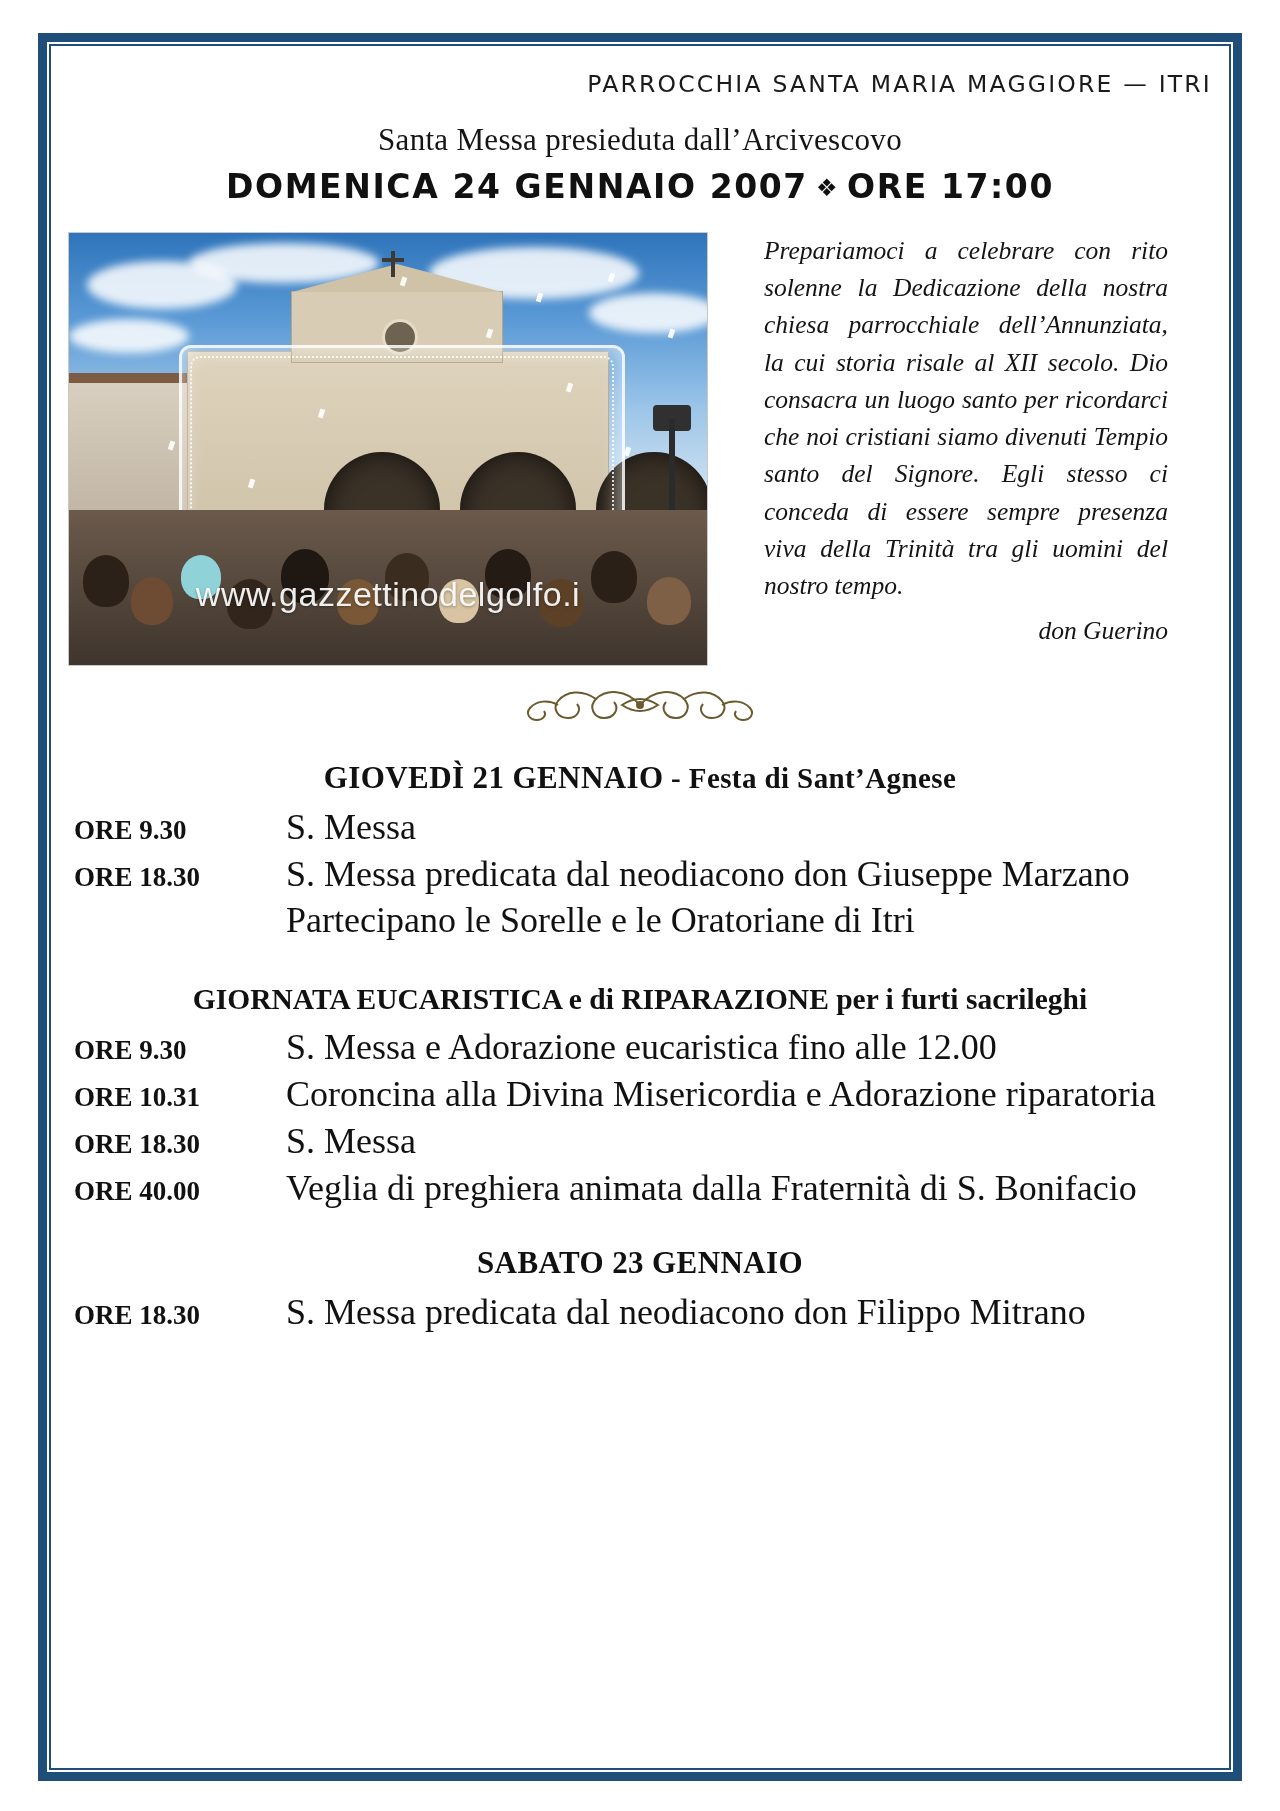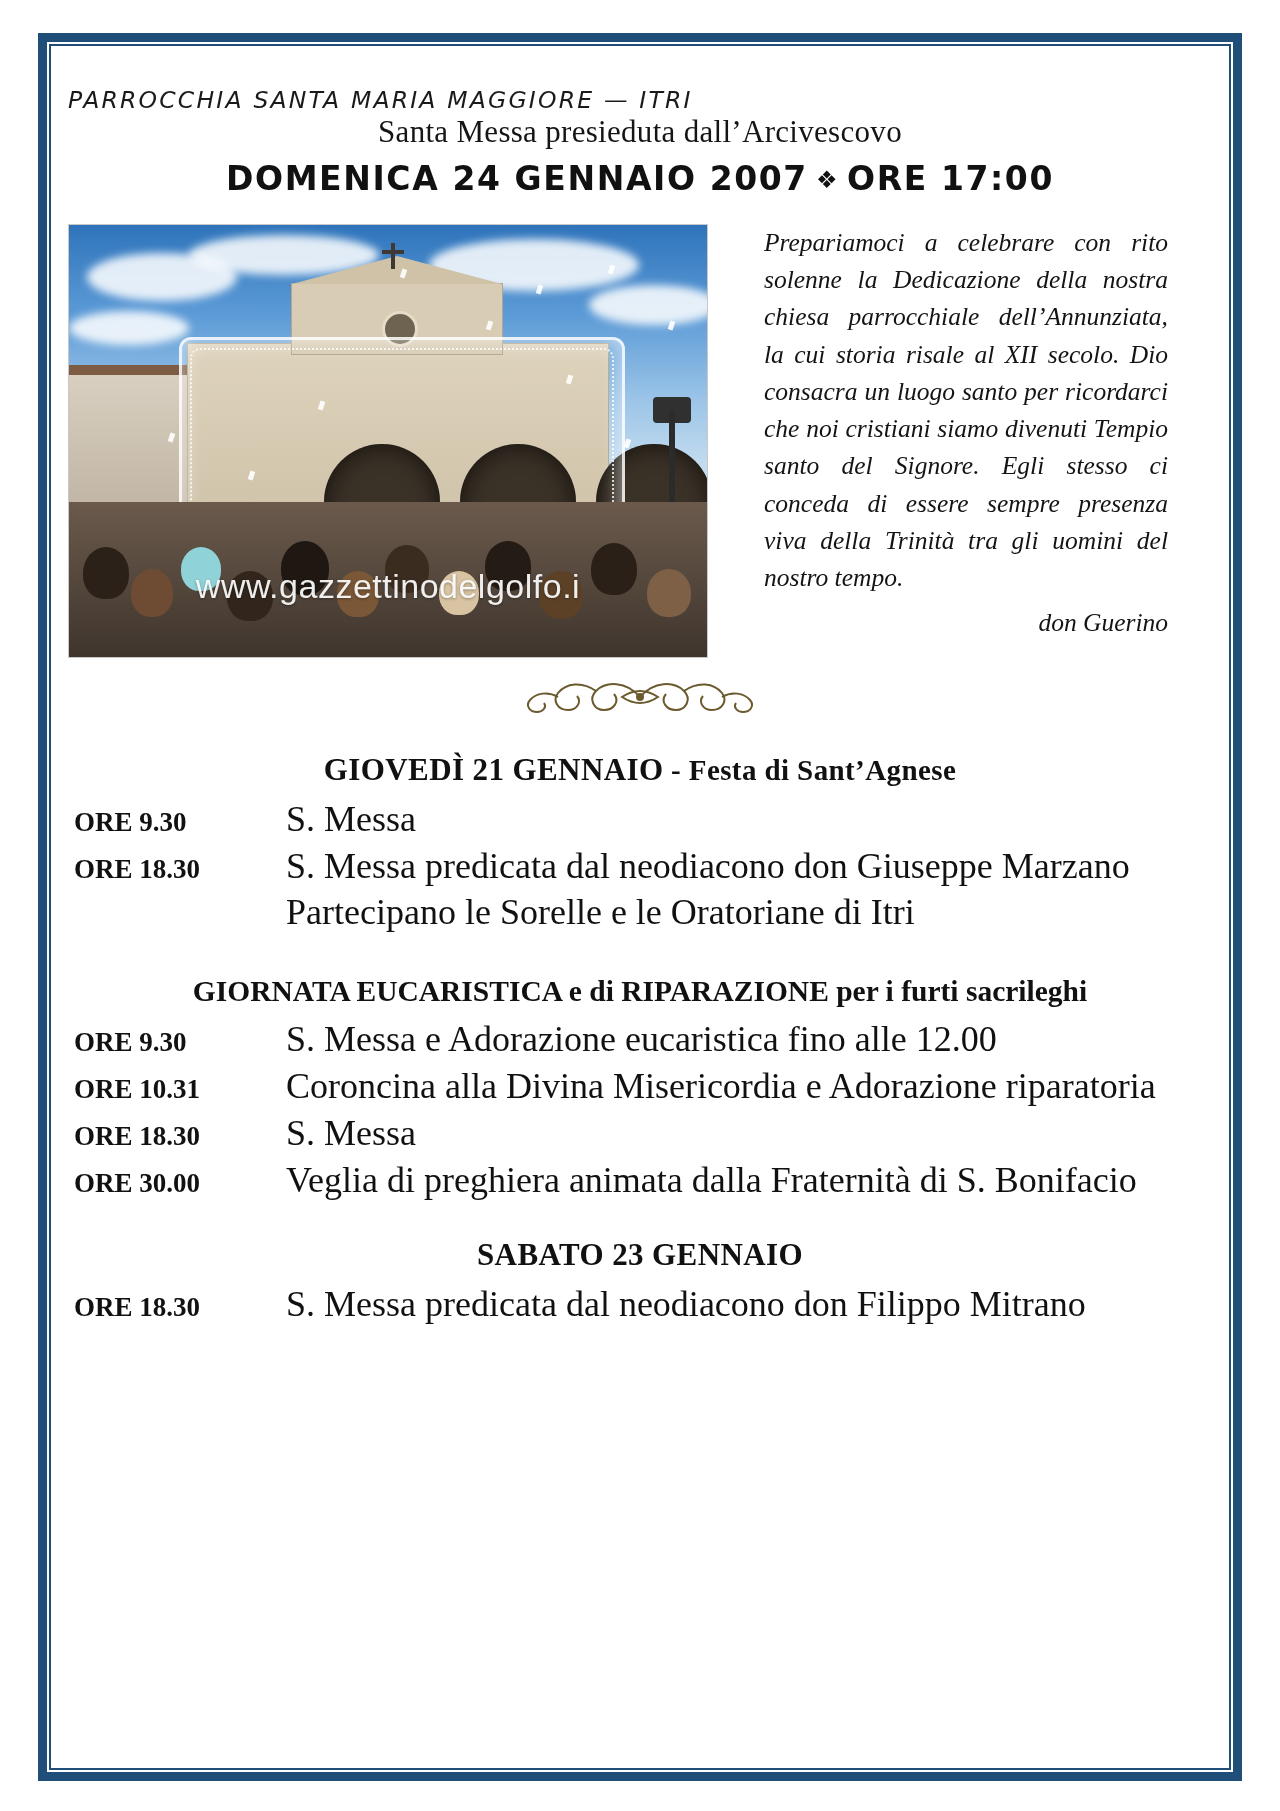--- a/index.html
+++ b/index.html
@@ -47,48 +47,47 @@
   .content {
     position: absolute;
     left: 68px;
     top: 62px;
     right: 68px;
     bottom: 56px;
   }
 
   
   .parish-line {
-    text-align: left;
+    text-align: right;
     font-family: "DejaVu Sans", sans-serif;
     font-size: 23.5px;
     letter-spacing: 2.2px;
     color: #1a1a1a;
-    margin-top: 24px;
+    margin-top: 8px;
     white-space: nowrap;
-    font-style: italic;
   }
 
   .main-title {
     text-align: center;
     font-family: "DejaVu Sans", sans-serif;
     font-weight: bold;
     font-size: 47px;
     letter-spacing: 3.2px;
     line-height: 1.28;
     color: #111111;
     margin-top: 18px;
   }
   .main-title .l2 { display: block; }
 
   .subtitle {
     text-align: center;
     font-family: "Liberation Serif", serif;
     font-size: 31px;
     color: #151515;
-    margin-top: 0;
+    margin-top: 24px;
     letter-spacing: 0.3px;
   }
 
   .date-line {
     text-align: center;
     font-family: "DejaVu Sans", sans-serif;
     font-weight: bold;
     font-size: 33px;
     letter-spacing: 1.6px;
     color: #111111;
@@ -450,21 +449,21 @@
         </div>
         <div class="row">
           <div class="time">ORE 10.31</div>
           <div class="desc">Coroncina alla Divina Misericordia e Adorazione riparatoria</div>
         </div>
         <div class="row">
           <div class="time">ORE 18.30</div>
           <div class="desc">S. Messa</div>
         </div>
         <div class="row">
-          <div class="time">ORE 30.00</div>
+          <div class="time">ORE 40.00</div>
           <div class="desc">Veglia di preghiera animata dalla Fraternità di S. Bonifacio</div>
         </div>
       </div>
 
       <div class="gap-md"></div>
 
       <div class="day-block">
         <div class="day-head">SABATO 23 GENNAIO</div>
         <div class="row">
           <div class="time">ORE 18.30</div>

